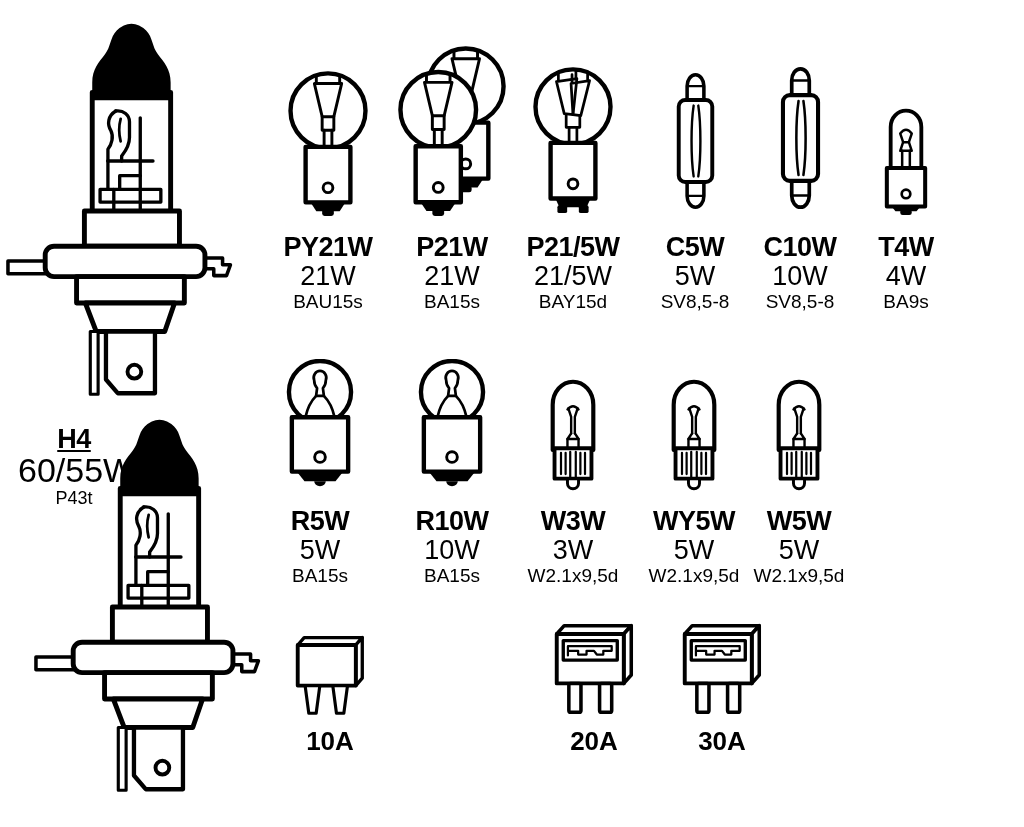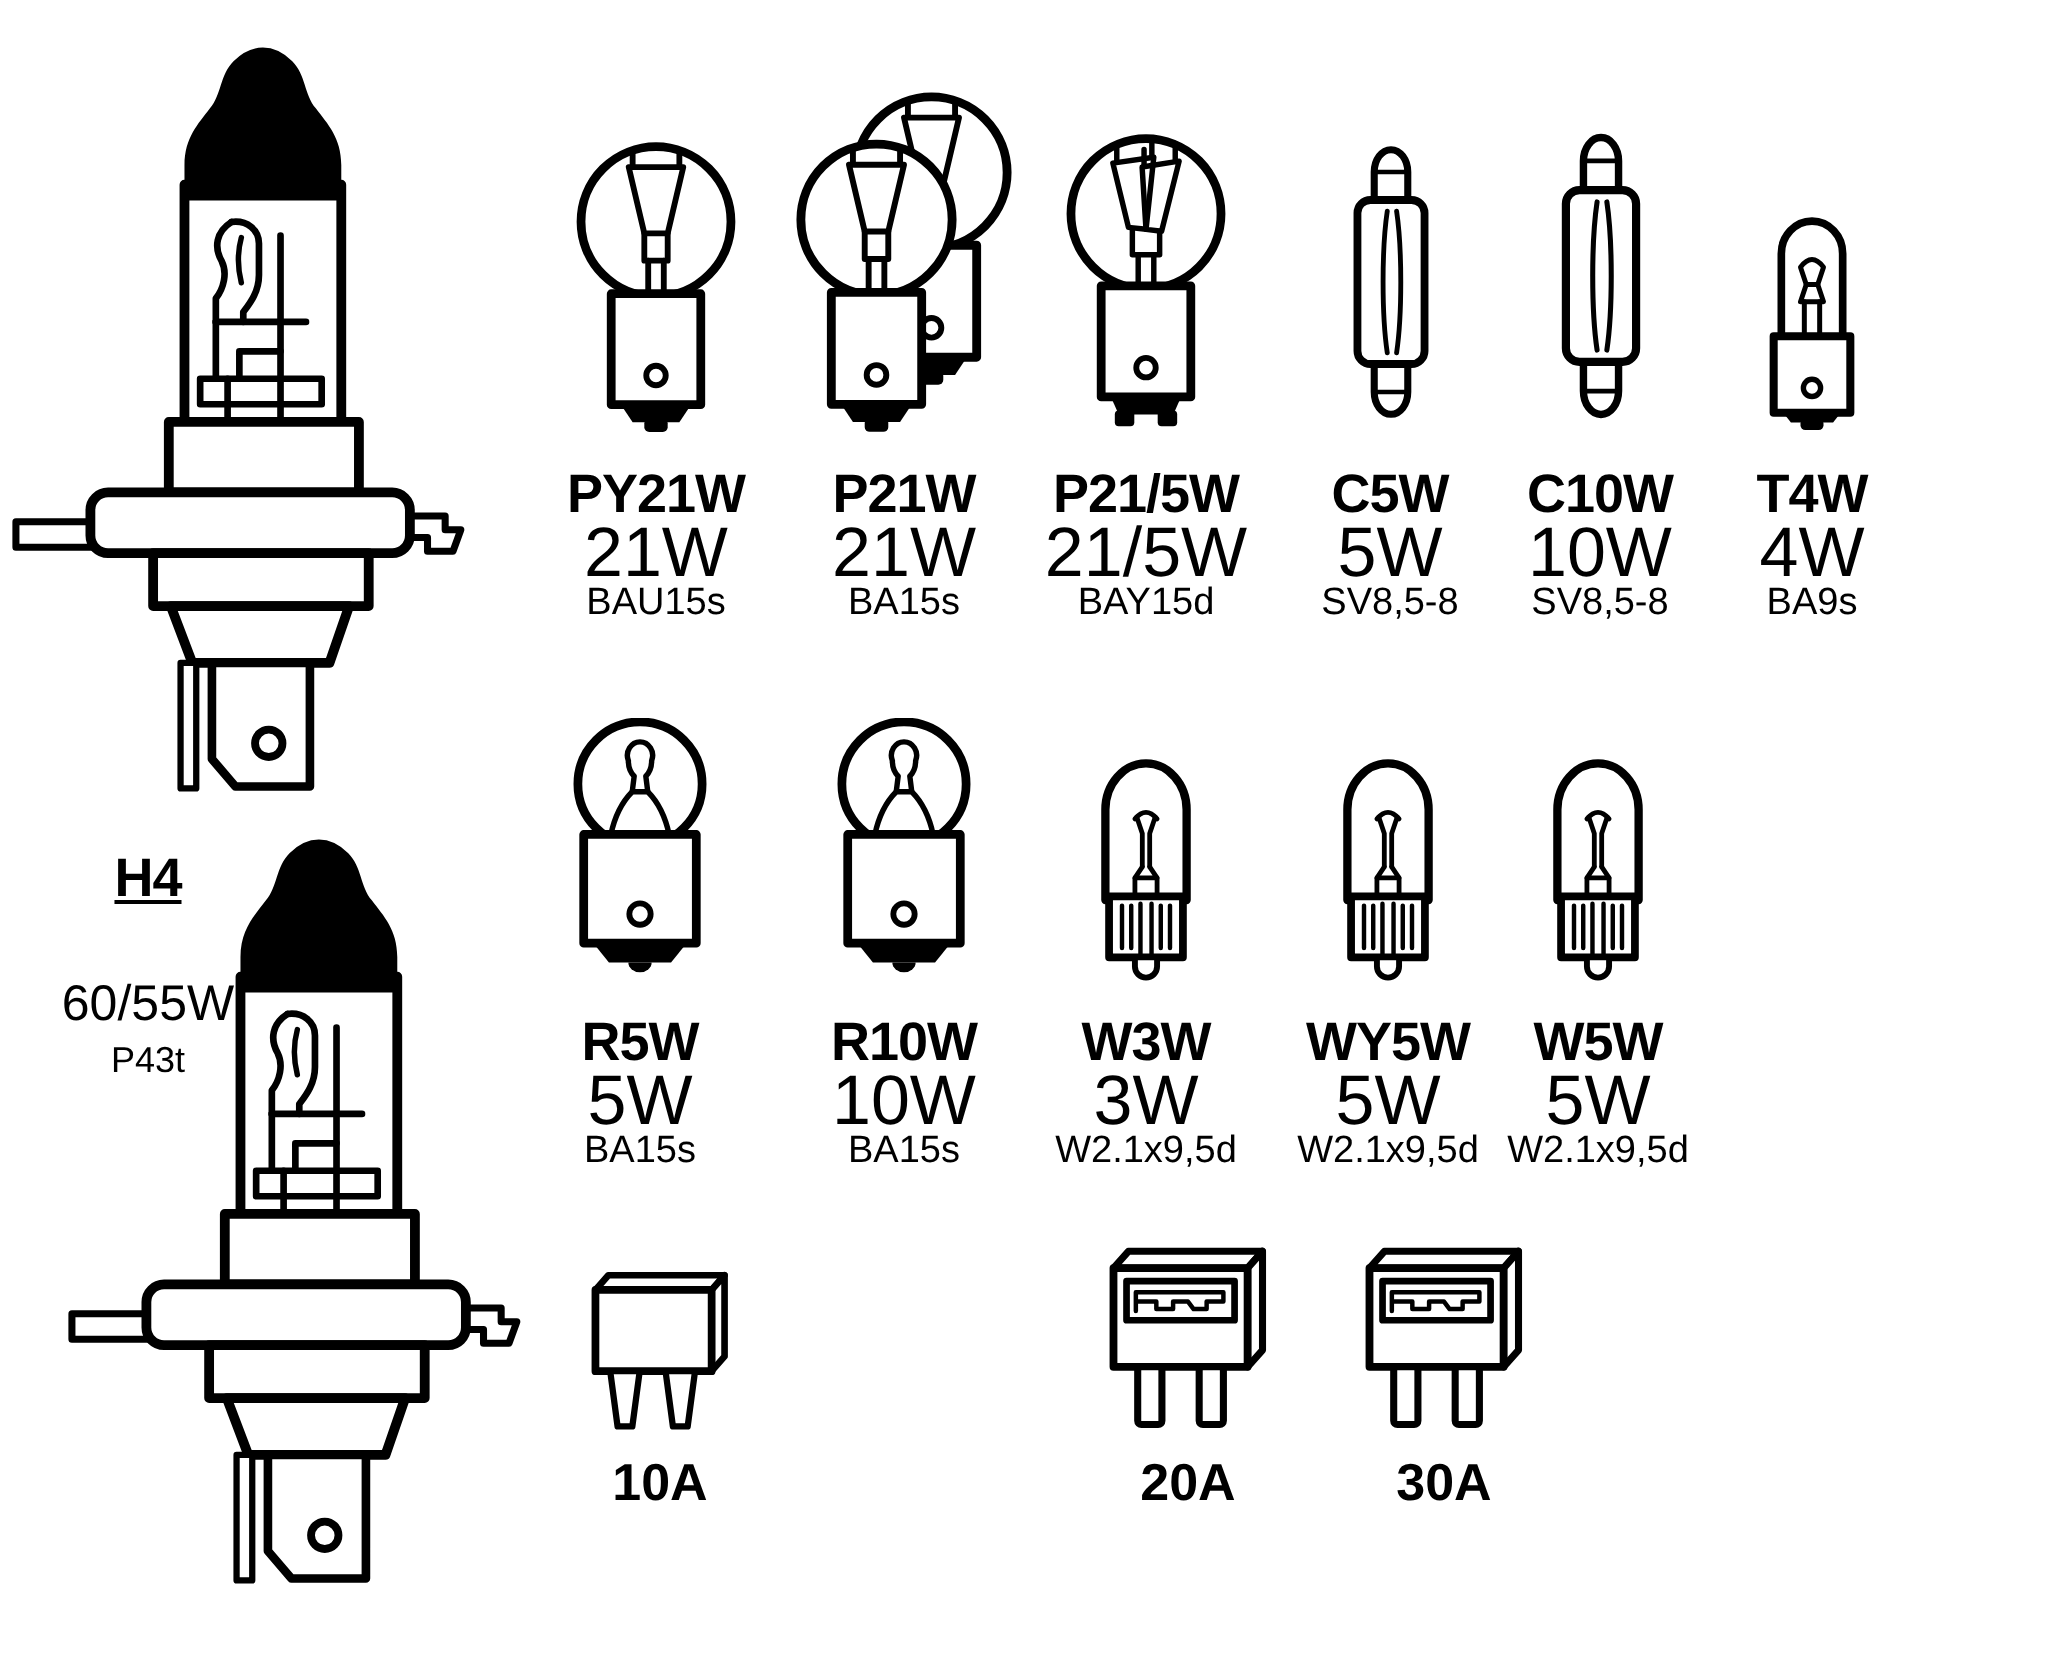--- a/index.html
+++ b/index.html
@@ -12,26 +12,26 @@
   .row-top { top:40px; width:124px; }
   .row-top .gfx { height:176px; }
   .row-mid { top:350px; width:112px; }
   .row-mid .gfx { height:141px; }
   .row-fuse { top:616px; width:112px; }
   .row-fuse .gfx { height:100px; }
   .row-top .caption { margin-top:16px; }
   .row-mid .caption { margin-top:15px; }
   .row-fuse .caption { margin-top:11px; }
   .name { font-weight:700; font-size:27px; line-height:30px; letter-spacing:-0.5px; }
-  .watt { font-size:35px; line-height:29px; }
+  .watt { font-size:27px; line-height:29px; }
   .socket { font-size:19px; line-height:21px; }
   .fusename { font-weight:700; font-size:26px; line-height:29px; }
   .h4label { position:absolute; left:18px; top:424px; width:112px; text-align:center; }
   .h4label .name { font-size:27px; line-height:30px;text-decoration:underline; }
-  .h4label .watt { font-size:25px; line-height:32px;margin-top:32px; }
+  .h4label .watt { font-size:34px; line-height:32px; }
   .h4label .socket { font-size:18px; line-height:24px; }
   .h4svg { position:absolute; }
   svg .ln { fill:none; stroke:#000; stroke-linecap:round; stroke-linejoin:round; }
   svg .fw { fill:#fff; stroke:#000; stroke-linejoin:round; }
 </style>
 </head>
 <body>
 
 <svg class="defs" aria-hidden="true">
   <defs>

